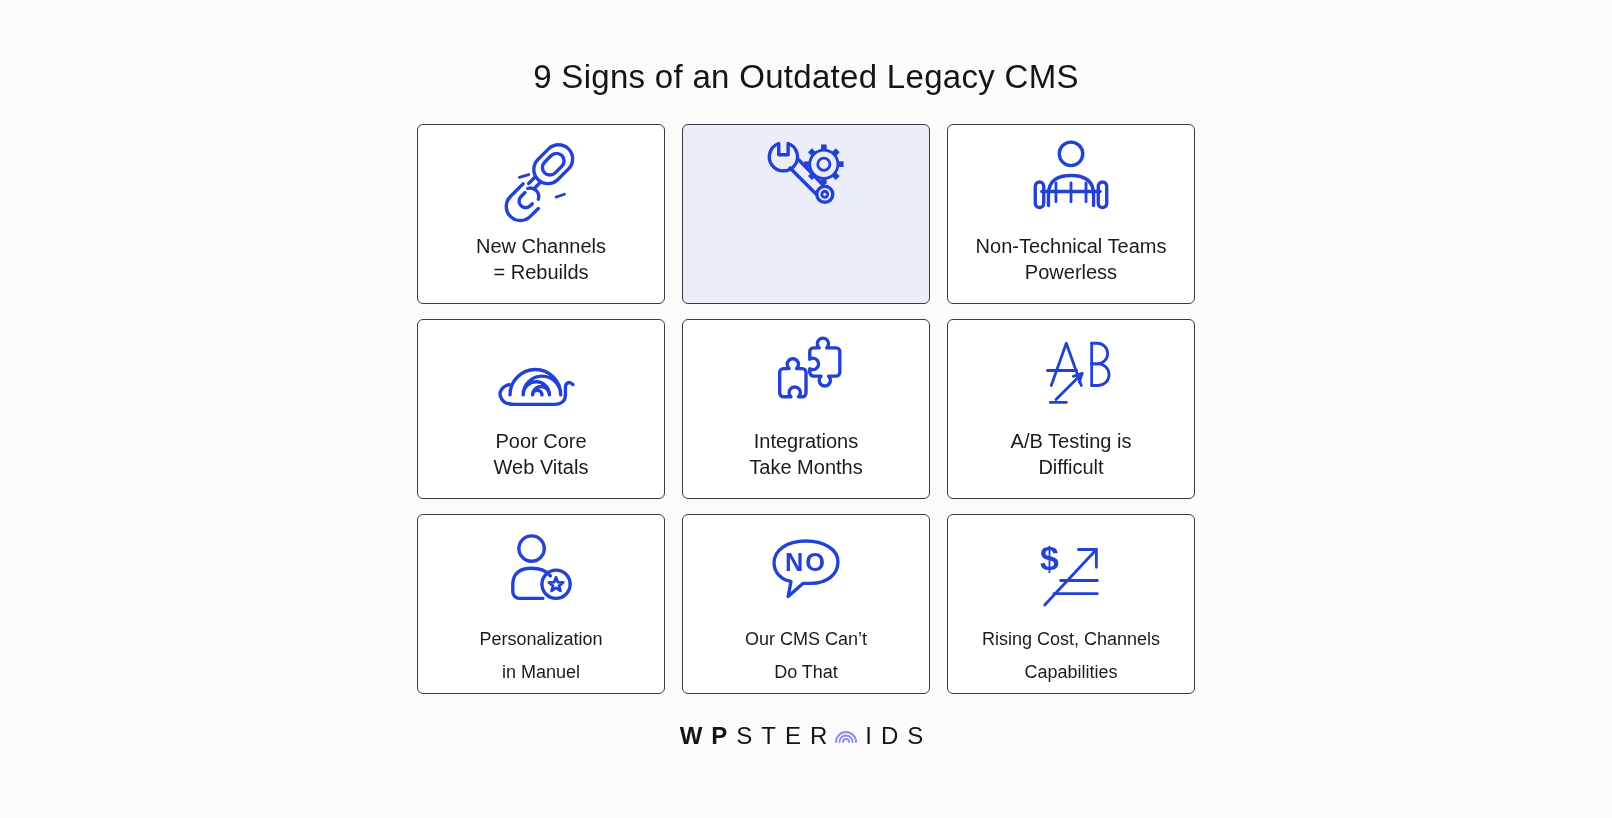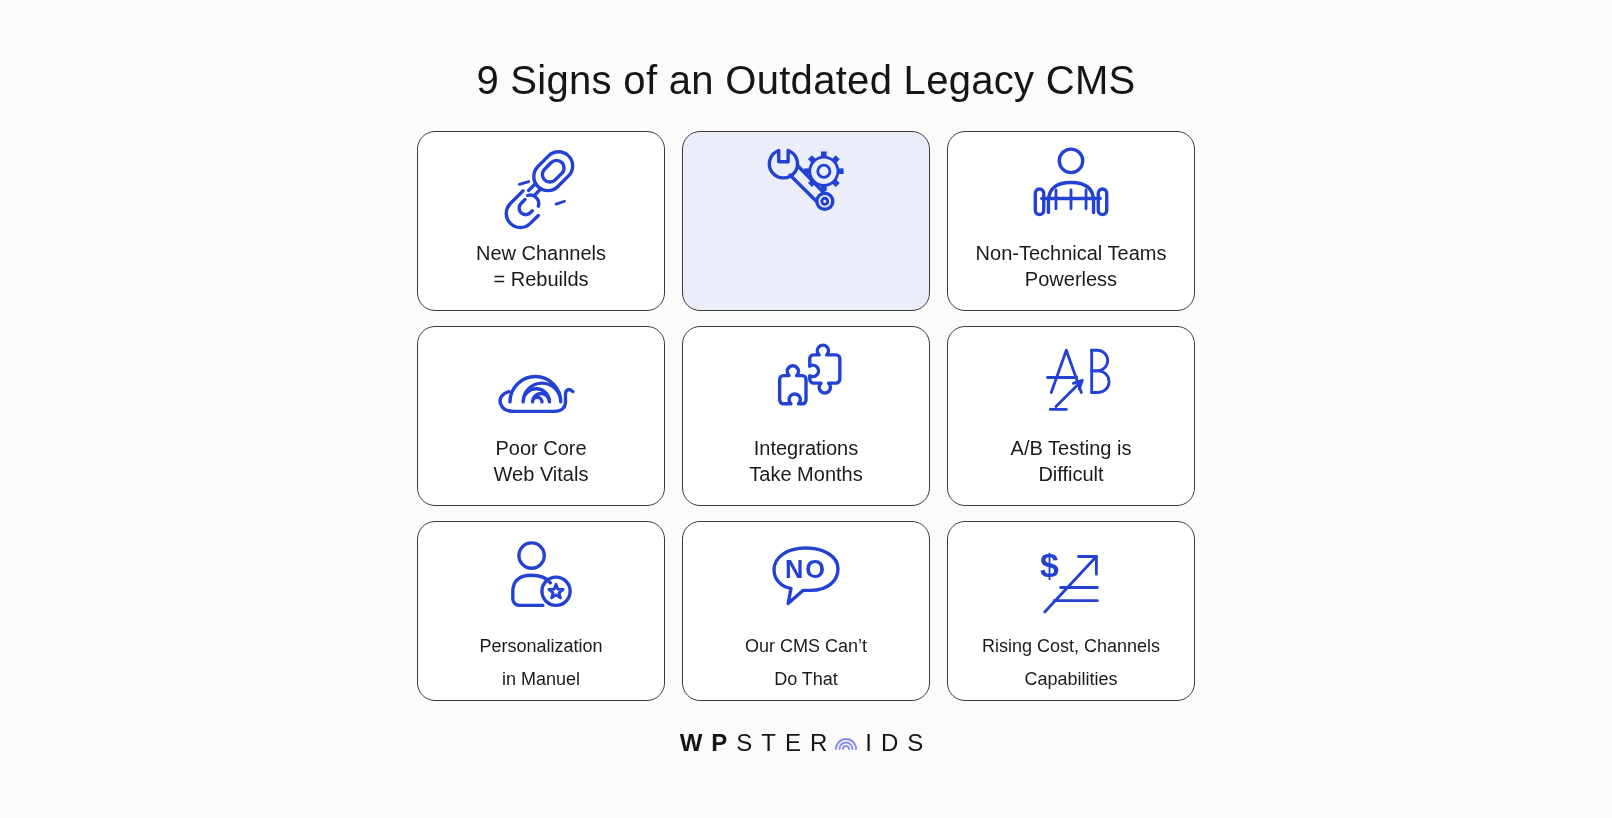--- a/index.html
+++ b/index.html
@@ -13,36 +13,36 @@
   *{margin:0;padding:0;box-sizing:border-box;}
   html,body{width:1612px;height:818px;overflow:hidden;}
   body{
     background:var(--c-page_bg);
     font-family:"Liberation Sans","DejaVu Sans",sans-serif;
     color:var(--c-text);
   }
   .page{width:100%;height:100%;display:flex;flex-direction:column;align-items:center;}
   h1.title{
     margin-top:58px;
-    font-size:40px;
+    font-size:33px;
     font-weight:500;
     letter-spacing:.3px;
     color:#151515;
   }
   .grid{
     margin-top:28px;
     display:grid;
     grid-template-columns:repeat(3,248px);
     grid-auto-rows:180px;
     gap:15px 17px;
   }
   .card{
     background:#ffffff;
     border:1px solid var(--c-border);
-    border-radius:18px;
+    border-radius:6px;
     display:flex;
     flex-direction:column;
     align-items:center;
     padding-top:8px;
   }
   .card[data-variant="highlight"]{background:var(--c-accent_bg);}
   .icon{
     height:100px;
     display:flex;align-items:center;justify-content:center;font-weight:bold;
   }

